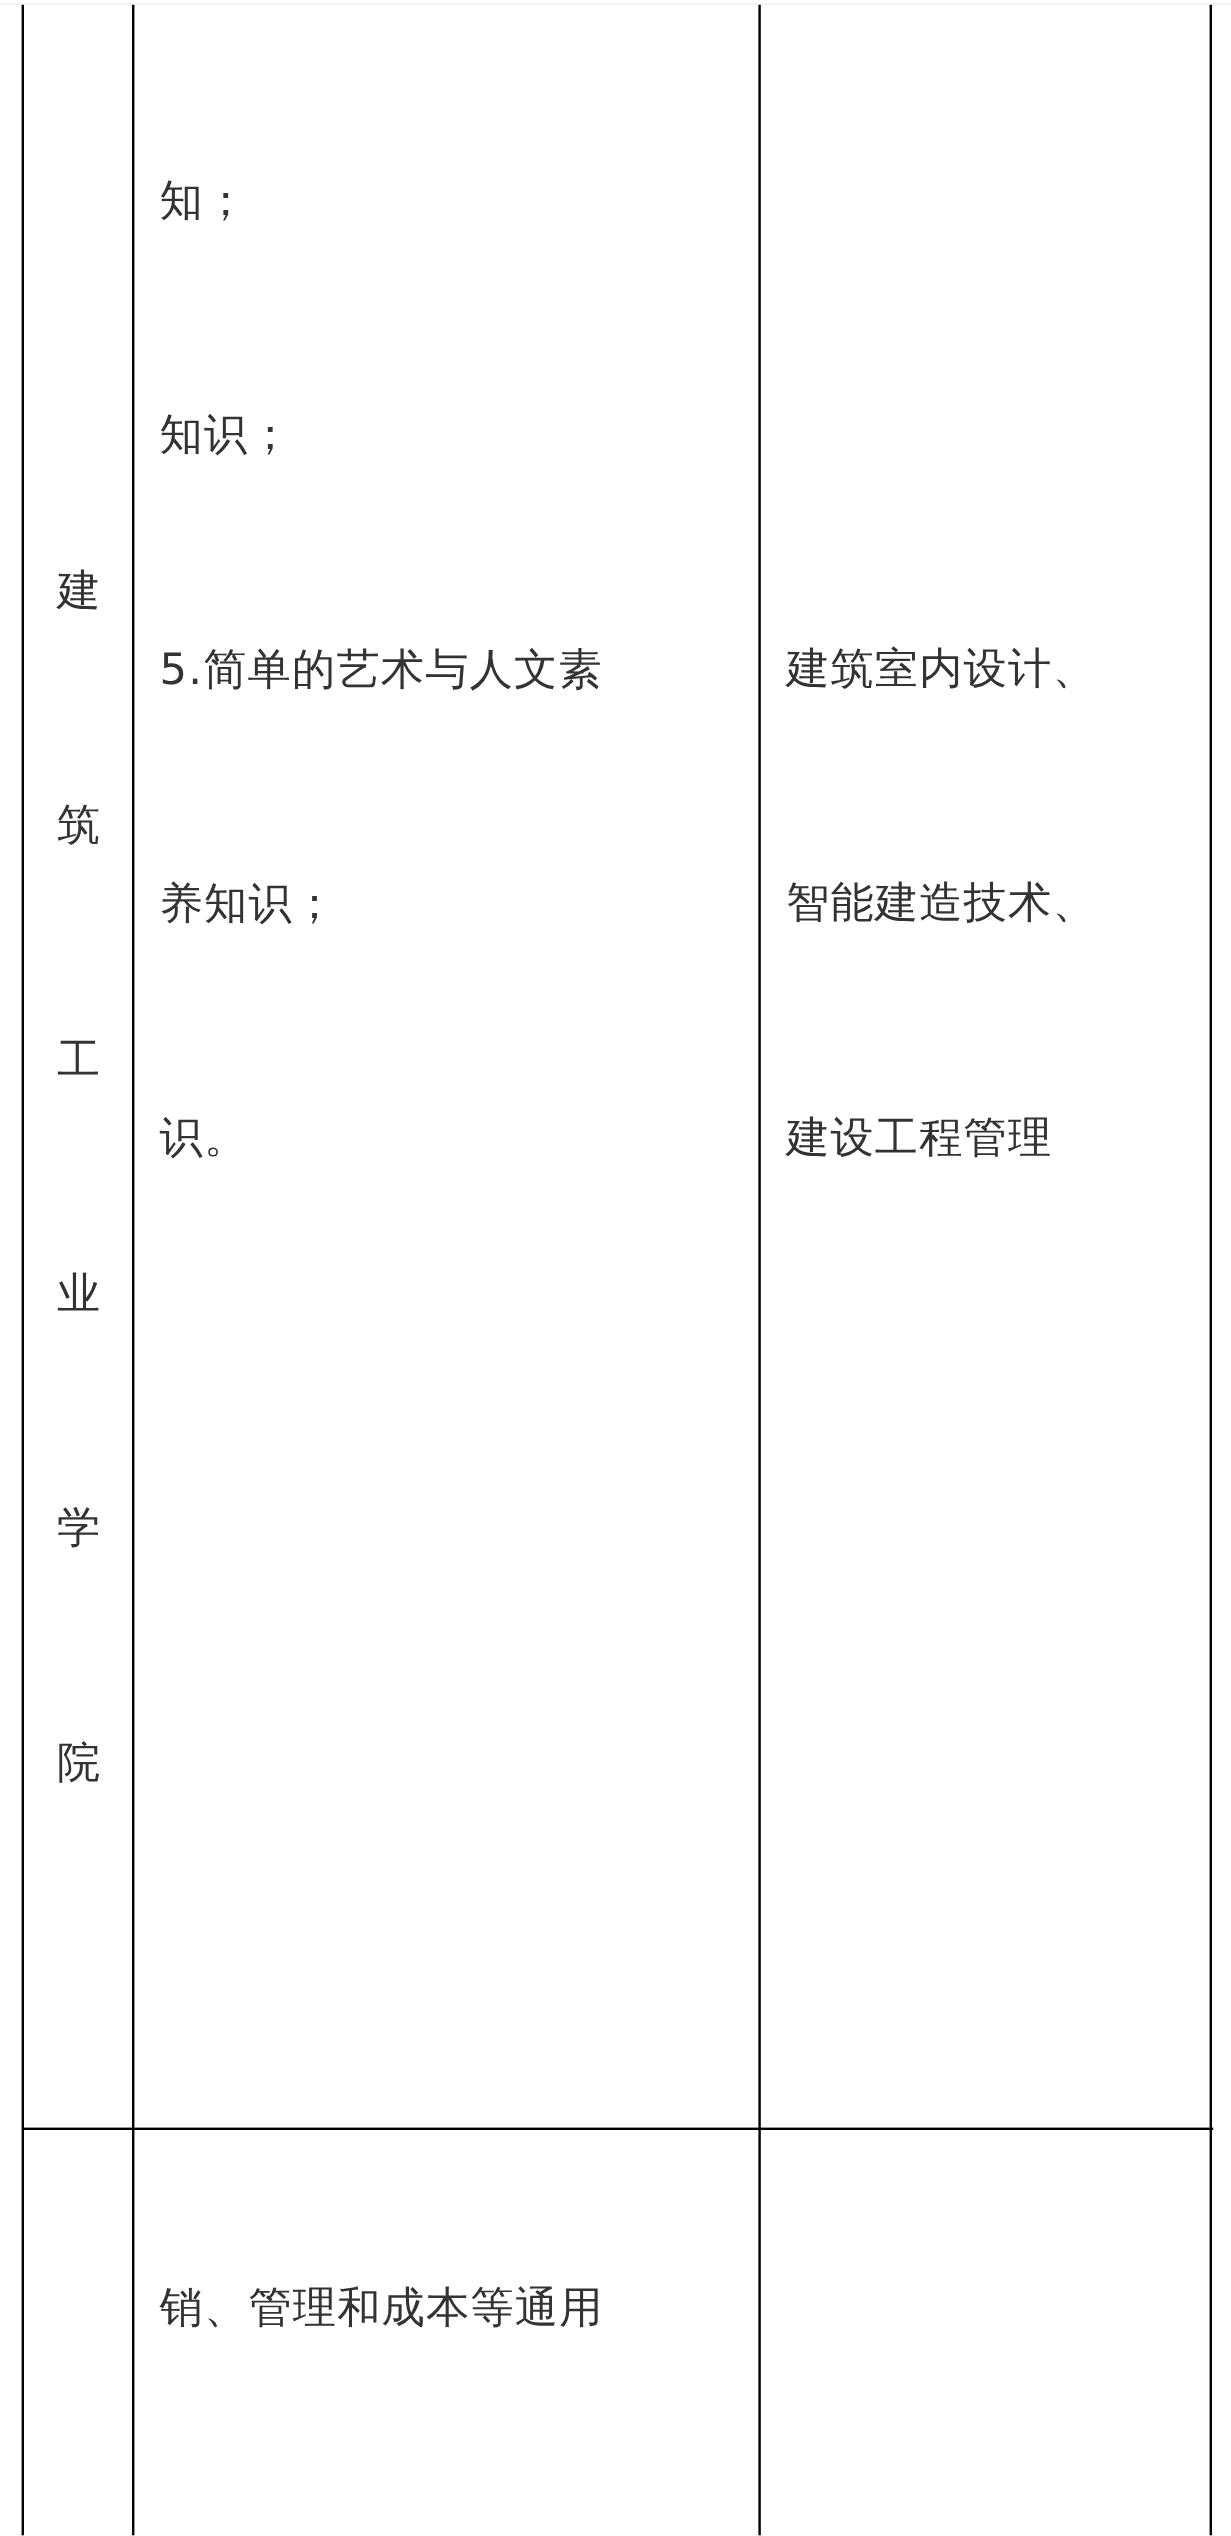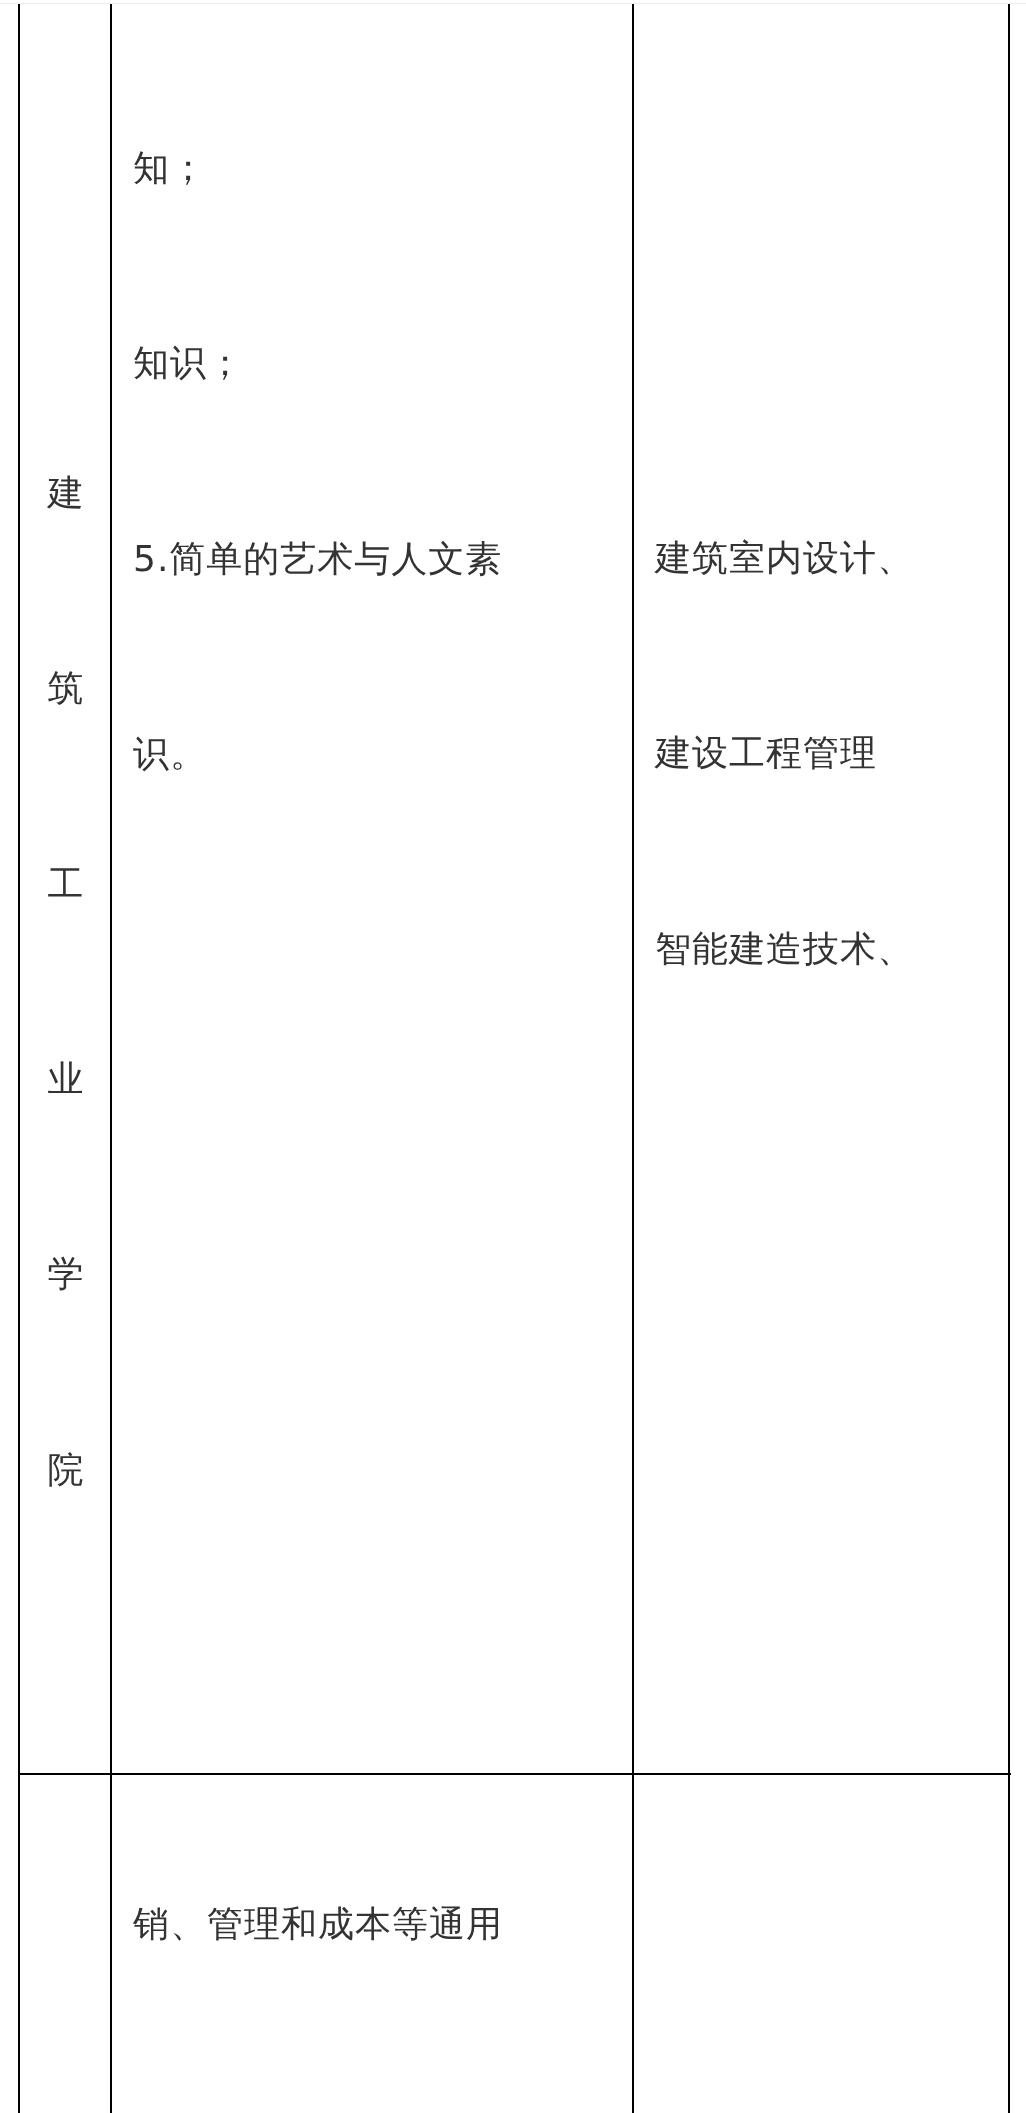--- a/index.html
+++ b/index.html
@@ -84,43 +84,44 @@
       <span class="line">工</span>
       <span class="line">业</span>
       <span class="line">学</span>
       <span class="line">院</span>
     </div>
 
     <div class="col mid-col" style="top:5px;">
       <span class="line">知；</span>
       <span class="line">知识；</span>
       <span class="line">5.简单的艺术与人文素</span>
+      <span class="line">养知识；</span>
       <span class="line">识。</span>
       
       
       
       
       
       
       
       
       
       
       
       
       
       
       
       
     </div>
 
-    <div class="col right-col" style="top:395px;">
+    <div class="col right-col" style="top:395px;font-family:Liberation Serif, serif;">
       <span class="line">建筑室内设计、</span>
+      <span class="line">智能建造技术、</span>
       <span class="line">建设工程管理</span>
-      <span class="line">智能建造技术、</span>
     </div>
   </div>
 
   <div>
     <div class="col left-col" style="top:1775px;"></div>
     <div class="col mid-col" style="top:1761px;">
       <span class="line">销、管理和成本等通用</span>
       
       
       

